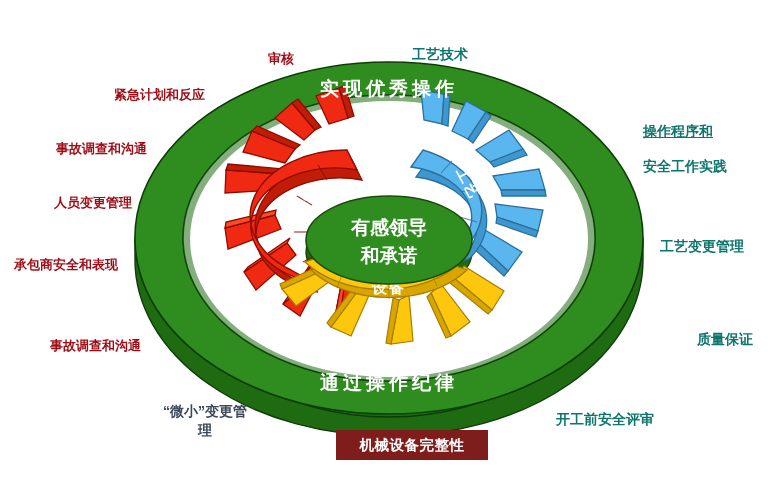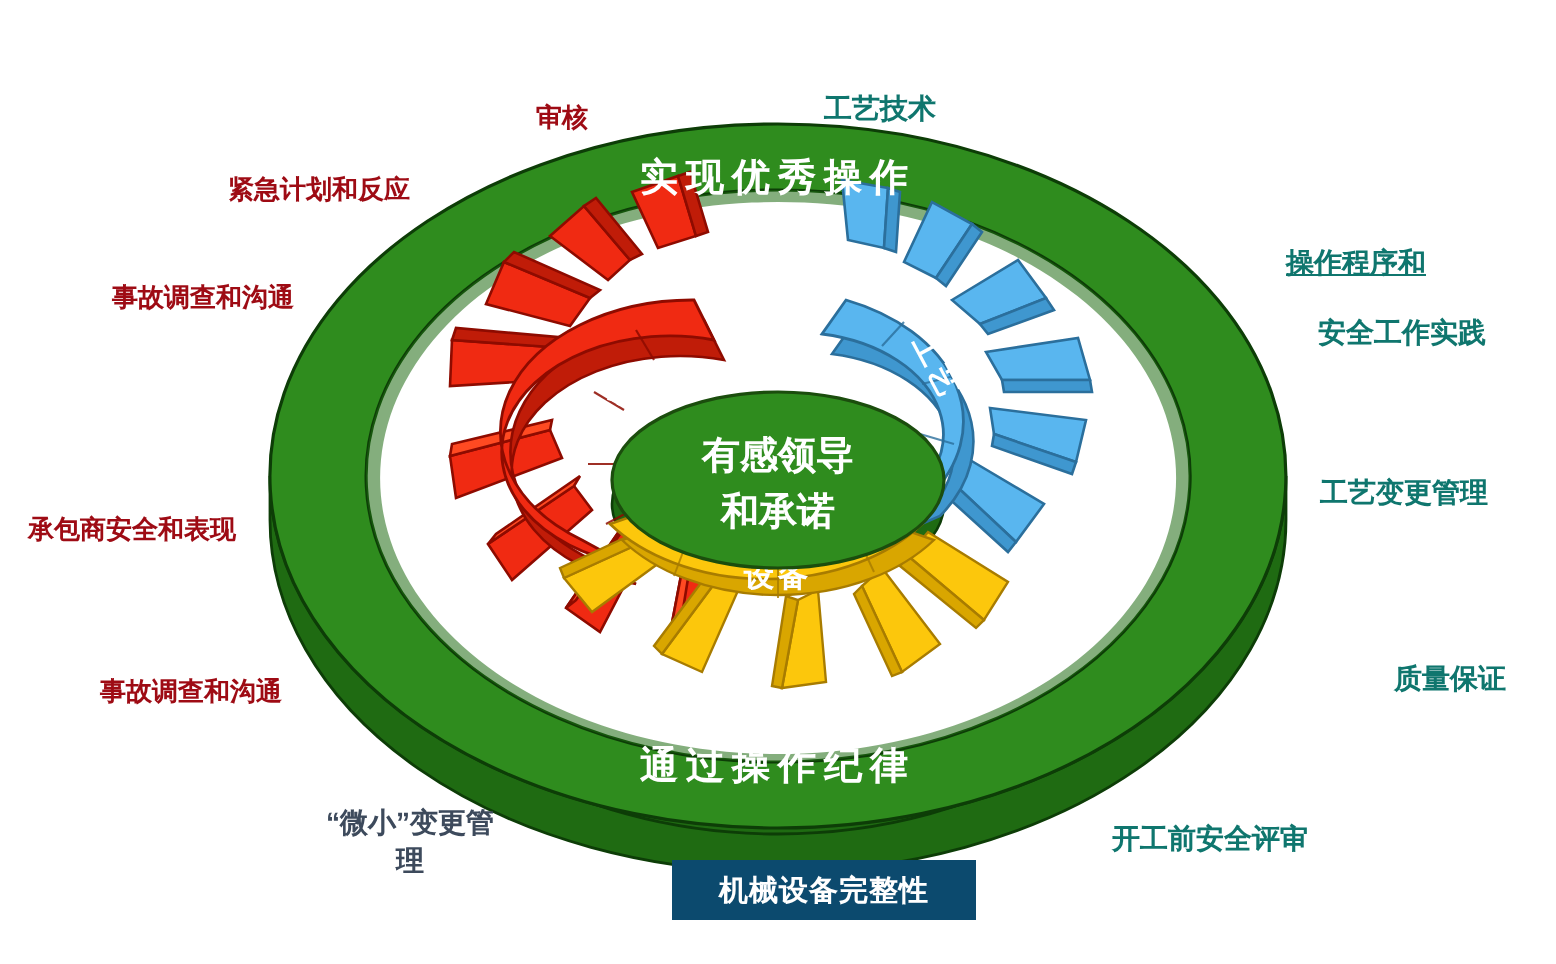--- a/index.html
+++ b/index.html
@@ -4,21 +4,21 @@
 <style>
   html,body{margin:0;padding:0;background:#ffffff;}
   body{width:778px;height:482px;position:relative;overflow:hidden;
        font-family:"Liberation Sans","DejaVu Sans",sans-serif;}
   #stage{position:absolute;left:0;top:0;width:778px;height:482px;}
   .lbl{position:absolute;font-weight:bold;white-space:pre;line-height:1.35;}
   .lbl.red{color:#9e0b14;font-size:13px;}
   .lbl.gray{color:#0f766e;font-size:14px;}
   .lbl.slate{color:#3d4a5c;font-size:14px;text-align:center;}
   #orange-box{position:absolute;left:336px;top:430px;width:152px;height:30px;
-      background:#0c4a6e;display:flex;align-items:center;justify-content:center;}
+      background:#7f1d1d;display:flex;align-items:center;justify-content:center;}
   #orange-box span{color:#ffffff;font-weight:bold;font-size:14.5px;letter-spacing:.5px;}
   svg{display:block;}
   .ringtxt{fill:#ffffff;font-weight:bold;font-size:19px;letter-spacing:4px;
            font-family:"Liberation Sans","DejaVu Sans",sans-serif;}
   .hubtxt{fill:#ffffff;font-weight:bold;font-size:19px;
           font-family:"Liberation Sans","DejaVu Sans",sans-serif;}
   .sectxt{fill:#ffffff;font-weight:bold;font-size:15px;letter-spacing:2px;
           font-family:"Liberation Sans","DejaVu Sans",sans-serif;}
 </style>
 </head>
@@ -155,26 +155,27 @@
       <text class="hubtxt" x="389" y="262" text-anchor="middle">和承诺</text>
     </g>
 
     <text class="ringtxt" x="389" y="95" text-anchor="middle">实现优秀操作</text>
     <text class="ringtxt" x="389" y="389" text-anchor="middle">通过操作纪律</text>
   </svg>
 
   <div class="lbl red" style="left:268px;top:50px;">审核</div>
   <div class="lbl red" style="left:114px;top:86px;text-align:center;">紧急计划和反应</div>
   <div class="lbl red" style="left:56px;top:140px;">事故调查和沟通</div>
+  <div class="lbl red" style="left:54px;top:194px;">人员变更管理</div>
   <div class="lbl red" style="left:14px;top:256px;">承包商安全和表现</div>
   <div class="lbl red" style="left:50px;top:337px;">事故调查和沟通</div>
 
   <div class="lbl gray" style="left:412px;top:45px;">工艺技术</div>
   <div class="lbl gray" style="left:643px;top:122px;text-decoration:underline;">操作程序和</div>
-  <div class="lbl gray" style="left:643px;top:157px;margin-left:16px;">安全工作实践</div>
+  <div class="lbl gray" style="left:643px;top:157px;">安全工作实践</div>
   <div class="lbl gray" style="left:660px;top:237px;">工艺变更管理</div>
   <div class="lbl gray" style="left:660px;top:330px;margin-left:37px;">质量保证</div>
   <div class="lbl gray" style="left:556px;top:410px;">开工前安全评审</div>
 
   <div class="lbl slate" style="left:140px;top:402px;width:130px;">“微小”变更管
 理</div>
 
   <div id="orange-box">
     <span>机械设备完整性</span>
   </div>

